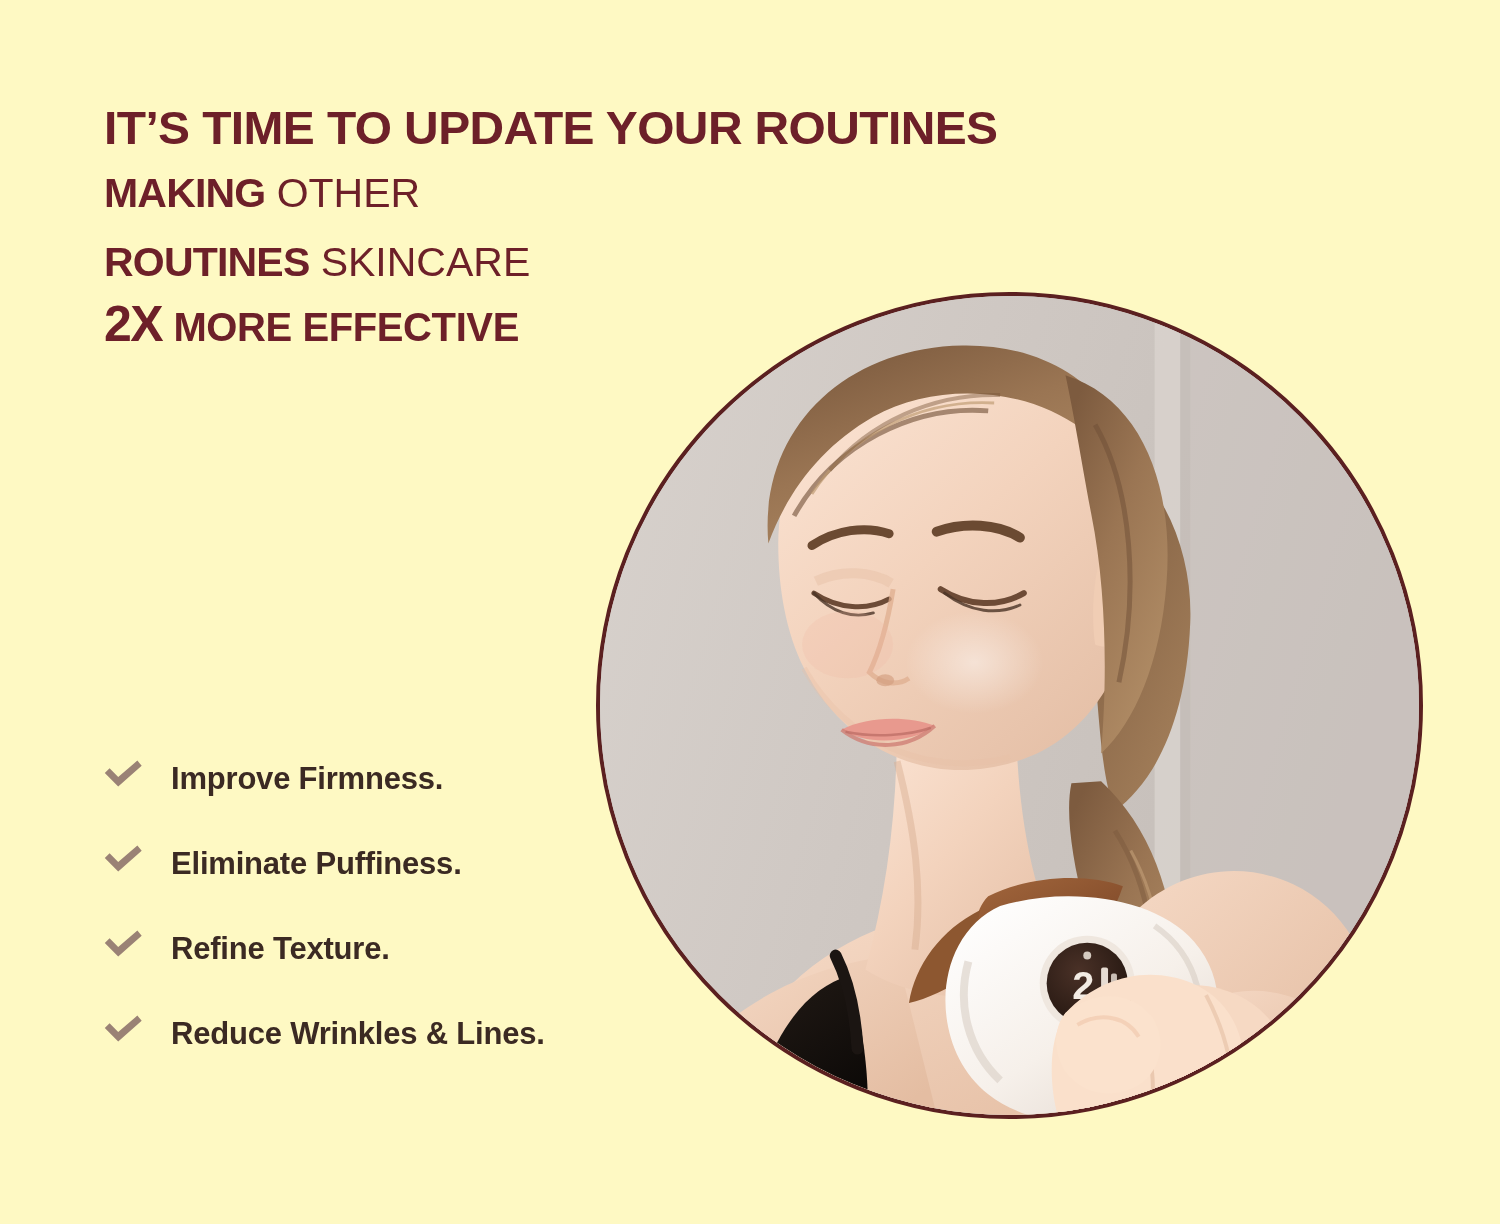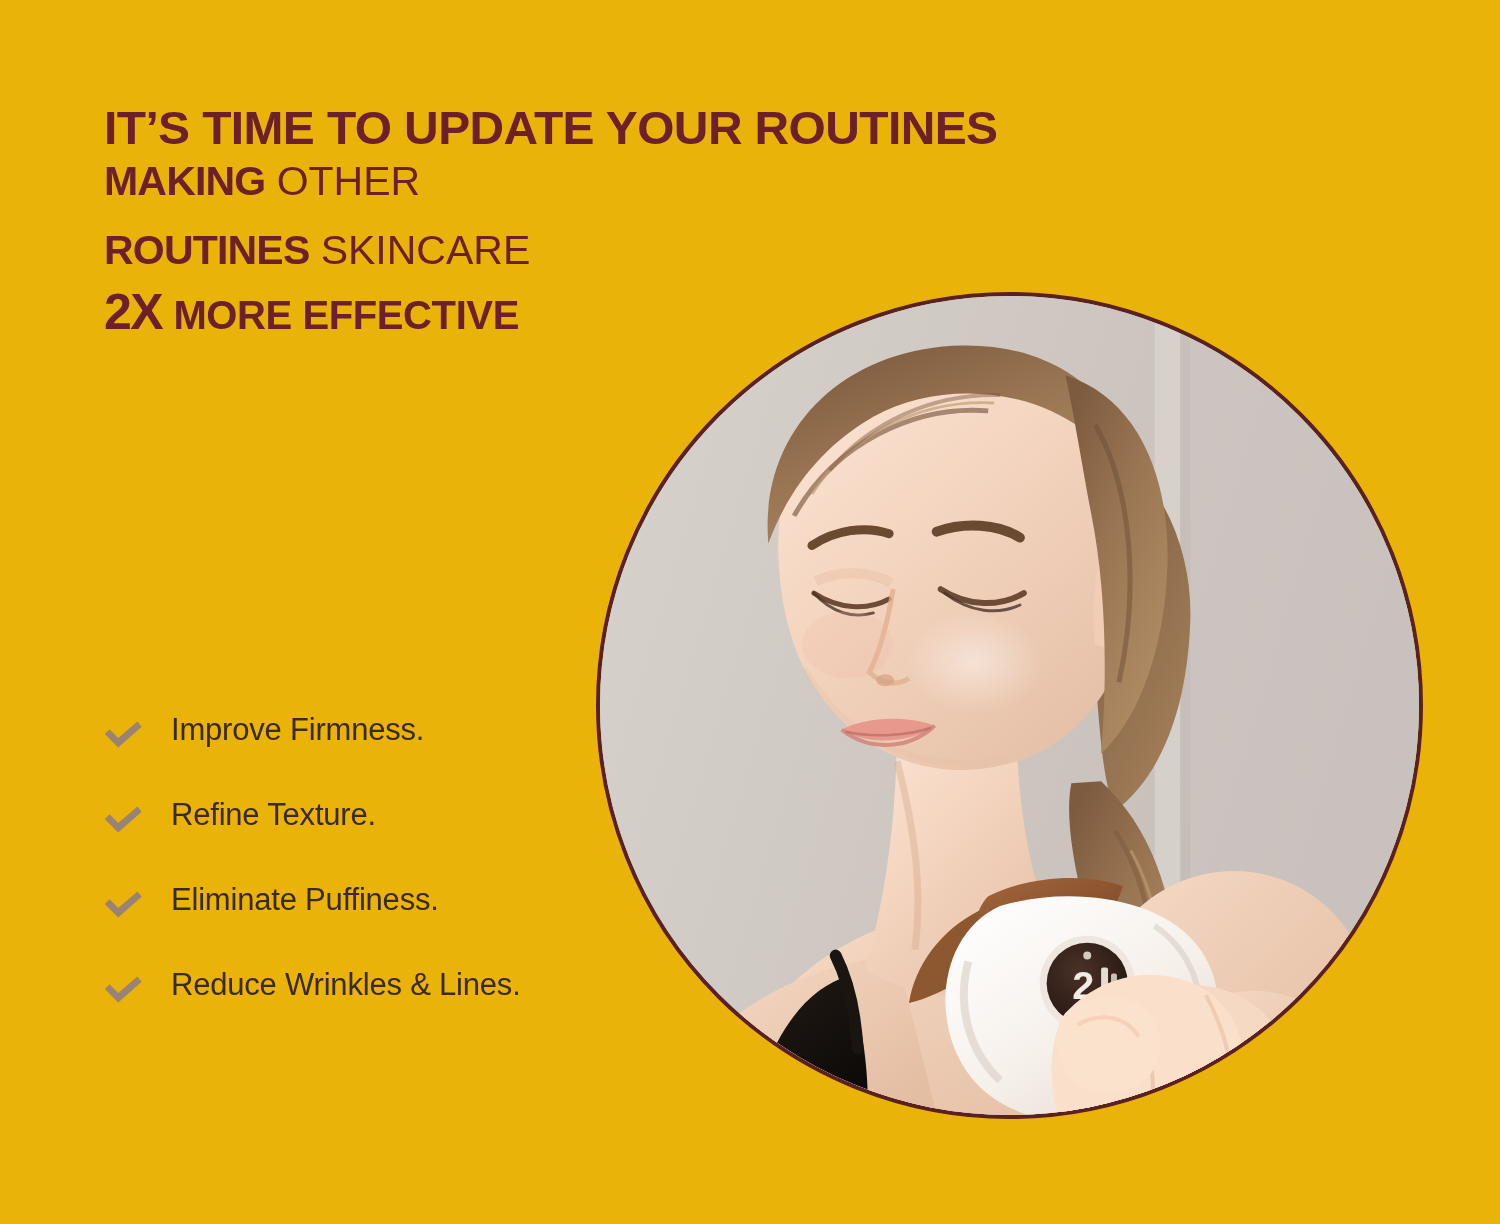--- a/index.html
+++ b/index.html
@@ -10,21 +10,21 @@
     width: 1500px;
     height: 1224px;
     overflow: hidden;
     font-family: "Liberation Sans", sans-serif;
     background: #f4e6d8;
   }
   #page {
     position: relative;
     width: 1500px;
     height: 1224px;
-    background: #eab308;
+    background: #fef9c3;
     overflow: hidden;
   }
 
   
   .headline-block {
     position: absolute;
     left: 104px;
     top: 104px;
     width: 720px;
   }
@@ -32,21 +32,21 @@
     font-size: 47px;
     line-height: 1.0;
     font-weight: bold;
     letter-spacing: -0.6px;
     color: #6d2029;
     white-space: nowrap;
     transform: scaleX(1.02);
     transform-origin: left center;
   }
   .sub-line {
-    margin-top: 10px;
+    margin-top: 22px;
     font-size: 41px;
     line-height: 1.0;
     color: #6d2029;
     letter-spacing: -0.2px;
     white-space: nowrap;
   }
   .sub-line.line2 { margin-top: 28px; }
   .sub-line.line3 { margin-top: 16px; }
   .w-bold   { font-weight: bold; letter-spacing: -0.8px; }
   .w-light  { font-weight: normal; letter-spacing: 0px; }
@@ -63,22 +63,23 @@
 
   
   .benefits {
     position: absolute;
     left: 100px;
     top: 712px;
     width: 560px;
   }
   .benefit-row {
     display: flex;
-    align-items: flex-start;
+    align-items: flex-end;
     height: 85px;
+    font-weight: bold;
   }
   .check-icon {
     width: 46px;
     height: 46px;
     flex: 0 0 46px;
     display: block;
   }
   .benefit-label {
     margin-left: 25px;
     font-size: 31px;
@@ -134,28 +135,28 @@
       <svg class="check-icon" viewBox="0 0 48 48">
         <path d="M5 23 L10 18 L19 27 L39 10 L43.5 15.5 L19 37 Z" fill="#9a8275"></path>
       </svg>
       <span class="benefit-label">Improve Firmness.</span>
     </div>
 
     <div class="benefit-row">
       <svg class="check-icon" viewBox="0 0 48 48">
         <path d="M5 23 L10 18 L19 27 L39 10 L43.5 15.5 L19 37 Z" fill="#9a8275"></path>
       </svg>
-      <span class="benefit-label">Refine Texture.</span>
+      <span class="benefit-label">Eliminate Puffiness.</span>
     </div>
 
     <div class="benefit-row">
       <svg class="check-icon" viewBox="0 0 48 48">
         <path d="M5 23 L10 18 L19 27 L39 10 L43.5 15.5 L19 37 Z" fill="#9a8275"></path>
       </svg>
-      <span class="benefit-label">Eliminate Puffiness.</span>
+      <span class="benefit-label">Refine Texture.</span>
     </div>
 
     <div class="benefit-row">
       <svg class="check-icon" viewBox="0 0 48 48">
         <path d="M5 23 L10 18 L19 27 L39 10 L43.5 15.5 L19 37 Z" fill="#9a8275"></path>
       </svg>
       <span class="benefit-label">Reduce Wrinkles &amp; Lines.</span>
     </div>
 
   </div>

